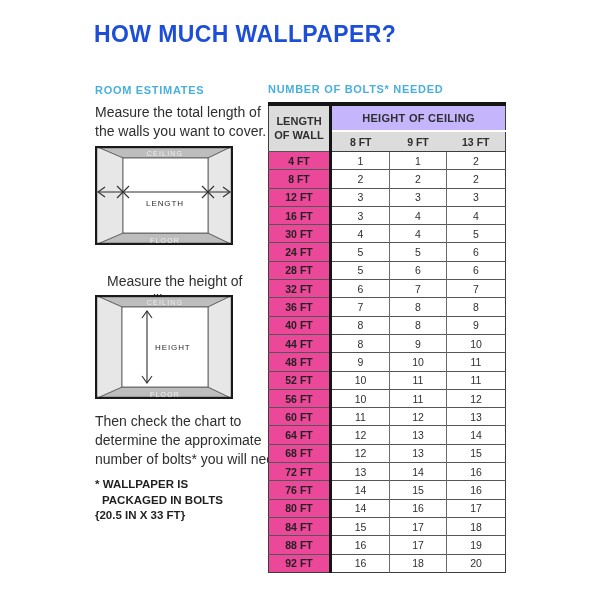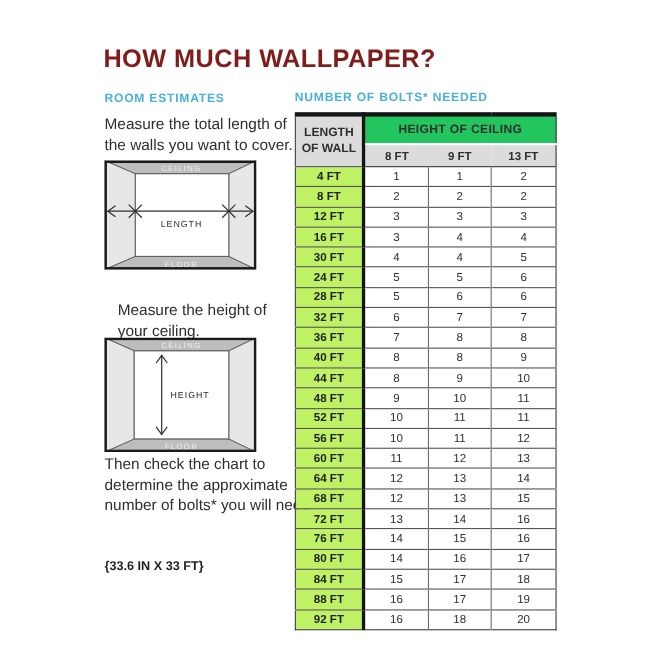--- a/index.html
+++ b/index.html
@@ -6,21 +6,21 @@
   body {
     width:600px; height:600px; background:#ffffff; position:relative;
     font-family:"Liberation Sans", sans-serif; color:#2e2e2e;
     -webkit-font-smoothing:antialiased;
   }
   .abs { position:absolute; }
 
   
   .page-title {
     left:94px; top:21px; font-size:23px; font-weight:bold;
-    color:#7f1d1d; letter-spacing:0.4px;margin-top:19px;
+    color:#1d4ed8; letter-spacing:0.4px;
   }
   .section-heading {
     font-size:11px; font-weight:bold; color:#49b0de; letter-spacing:0.7px;
   }
   .room-estimates-heading { left:95px; top:84px; }
   .bolts-heading { left:268px; top:83px; width:237px; text-align:left; }
 
   
   .step-text {
     left:95px; font-size:14px; line-height:1.35; color:#2e2e2e;
@@ -29,47 +29,47 @@
   .step1 { top:103px; }
   .step2 { top:260px; }
   .step3 { top:412px; }
 
   .footnote { left:95px; top:477px; font-size:11.5px; font-weight:bold; color:#1f1f1f; line-height:1.35; }
   .footnote .indent { padding-left:7px; }
   .bolt-info { left:95px; top:508px; font-size:11.5px; font-weight:bold; color:#1f1f1f; line-height:1.35; }
 
   
   .diagram1 { left:95px; top:146px; width:138px; height:99px; }
-  .diagram2 { left:95px; top:307px; width:138px; height:120px; }
+  .diagram2 { left:95px; top:295px; width:138px; height:120px; }
   svg text { font-family:"Liberation Sans", sans-serif; }
   .band-label { font-size:7px; fill:#f0f0f0; letter-spacing:1.2px; }
   .dim-label { font-size:8px; fill:#2d2d2d; letter-spacing:0.9px; }
   .arrow { stroke:#2f2f2f; stroke-width:1.1; fill:none; }
 
   
   .bolt-table-wrap { left:268px; top:102px; }
   table.bolt-table {
     border-collapse:collapse; table-layout:fixed; width:237px;
     font-size:10.5px; color:#2f2f2f;
     border-left:1px solid #3d3d3d; border-right:1px solid #3d3d3d; border-bottom:1px solid #3d3d3d;
     border-top:4px solid #141414;
   }
   .bolt-table th, .bolt-table td { padding:0; text-align:center; vertical-align:middle; }
   .label-head {
     background:#dcdcdc; font-weight:bold; font-size:11px; line-height:1.25;
     border-right:3px solid #141414; white-space:pre-line;
   }
   .group-head {
-    background:#22c55e; font-weight:bold; font-size:11px; height:24px;
+    background:#c4b5fd; font-weight:bold; font-size:11px; height:24px;
     border-bottom:2px solid #ffffff; letter-spacing:0.3px;
   }
   .sub-head { background:#dcdcdc; font-weight:bold; font-size:10.5px; height:19px; border-bottom:1px solid #3d3d3d; }
   .bolt-table tbody td { height:17.3px; border-top:1px solid #555555; }
   .bolt-table tbody td.row-label {
-    background:#bef264; font-weight:bold; border-right:3px solid #141414; color:#222;
+    background:#ec4899; font-weight:bold; border-right:3px solid #141414; color:#222;
   }
   .bolt-table tbody td.v2, .bolt-table tbody td.v3 { border-left:1px solid #6b6b6b; }
 </style>
 </head>
 <body>
 
 <div class="abs page-title">HOW MUCH WALLPAPER?</div>
 
 <div class="abs section-heading room-estimates-heading">ROOM ESTIMATES</div>
 
@@ -119,24 +119,26 @@
     </g>
     <text class="dim-label" x="60" y="55" text-anchor="start">HEIGHT</text>
   </svg>
 </div>
 
 <p class="abs step-text step3" style="margin:0">Then check the chart to
 determine the approximate
 number of bolts* you will need.</p>
 
 <div class="abs footnote">
+  <div>* WALLPAPER IS</div>
+  <div class="indent">PACKAGED IN BOLTS</div>
 </div>
 
 <div class="abs bolt-info">
-  <div>{33.6 IN X 33 FT}</div>
+  <div>{20.5 IN X 33 FT}</div>
 </div>
 
 <div class="abs section-heading bolts-heading">NUMBER OF BOLTS* NEEDED</div>
 
 <div class="abs bolt-table-wrap">
   <table class="bolt-table">
     <colgroup>
       <col style="width:62px">
         <col style="width:59px">
         <col style="width:57px">

